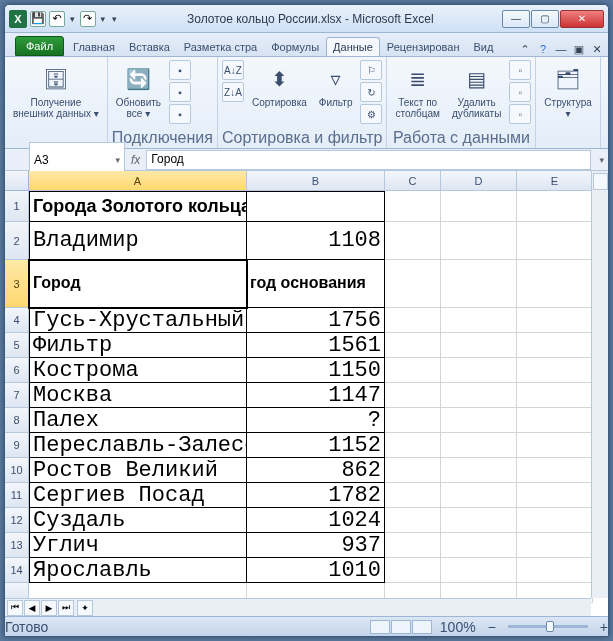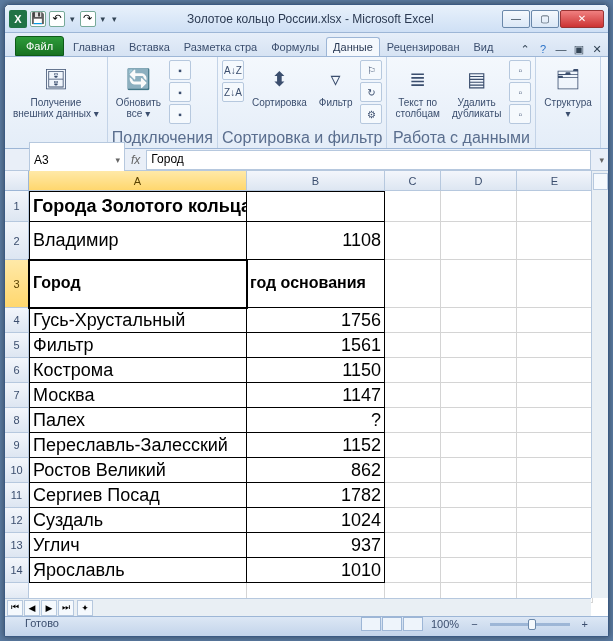--- a/index.html
+++ b/index.html
@@ -38,29 +38,29 @@
 .hdr.sel { background: linear-gradient(#ffe9a8,#ffd76e); color:#5a4200;}
 .rowhdr { background: linear-gradient(#f3f6fb,#dde6f2); border-right:1px solid #b6c8de; border-bottom:1px solid #b6c8de; display:flex; align-items:center; justify-content:center; color:#3b4e6e;}
 .rowhdr.sel { background: linear-gradient(#ffe9a8,#ffd76e); color:#5a4200;}
 .cell { border-right:1px solid #d4d4d4; border-bottom:1px solid #d4d4d4; padding:1px 3px; display:flex; align-items:center; overflow:hidden; white-space:nowrap; position:relative;}
 .cell.num { justify-content:flex-end;}
 .databorder { border-right:1px solid #000; border-bottom:1px solid #000;}
 .datatop { border-top:1px solid #000;}
 .dataleft { border-left:1px solid #000;}
 .big { font-family: Arial; font-size:18px; font-weight:bold;}
 .hdr3 { font-family: Arial; font-size:16px; font-weight:bold; line-height:1.05;}
-.body18 { font-family: Liberation Sans, sans-serif; font-size:18px;}
+.body18 { font-family: Liberation Mono, monospace; font-size:22px;}
 .sel-cell { outline:2px solid #000; outline-offset:-1px; z-index:2;}
 .scroll-v { position:absolute; right:0; top:0; bottom:18px; width:17px; background:#e9eff4; border-left:1px solid #b6c8de;}
 .scroll-h { position:absolute; left:0; right:17px; bottom:0; height:18px; background:#e9eff4; border-top:1px solid #b6c8de; display:flex; align-items:center;}
 .sheet-tabs { display:flex; height:18px; align-items:center; font-size:11px; padding-left:2px;}
 .navbtn { width:16px; height:16px; border:1px solid #b6c8de; background:#f5f9fd; display:flex; align-items:center; justify-content:center; font-size:9px; margin-right:1px;}
 .stab { padding:1px 9px; background:#f5f8fc; border:1px solid #9db6d6; border-top:none; margin-left:-1px; color:#3b4e6e;}
 .stab.active { background:#fff; font-weight:bold; color:#2a3a55;}
-.statusbar { height:20px; background: linear-gradient(#dce7f5,#c3d4ea); border-top:1px solid #9db6d6; display:flex; align-items:flex-start; font-size:11px; color:#3b4e6e; padding:0 20px; justify-content:space-between;}
+.statusbar { height:20px; background: linear-gradient(#dce7f5,#c3d4ea); border-top:1px solid #9db6d6; display:flex; align-items:center; font-size:14px; color:#3b4e6e; padding:0 0; justify-content:space-between;}
 .viewbtns { display:flex; gap:1px;}
 .viewbtn { width:20px; height:14px; border:1px solid #9db6d6; background:#eef4fb;}
 .zoom { display:flex; align-items:center; gap:12px;}
 .slider { width:80px; height:3px; background:#9db6d6; position:relative;}
 .slider .thumb { position:absolute; left:38px; top:-4px; width:8px; height:11px; background:#f5f9fd; border:1px solid #6a88aa; border-radius:2px;}
 .corner { background:linear-gradient(#f3f6fb,#dde6f2); border-right:1px solid #9db6d6; border-bottom:1px solid #9db6d6;}
 .overflowtxt { position:absolute; left:3px; white-space:nowrap; z-index:1;}
 .scrolltip { position:absolute; top:2px; width:15px; height:17px; background:#f5f9fd; border:1px solid #b6c8de;}
 </style>
 </head>

